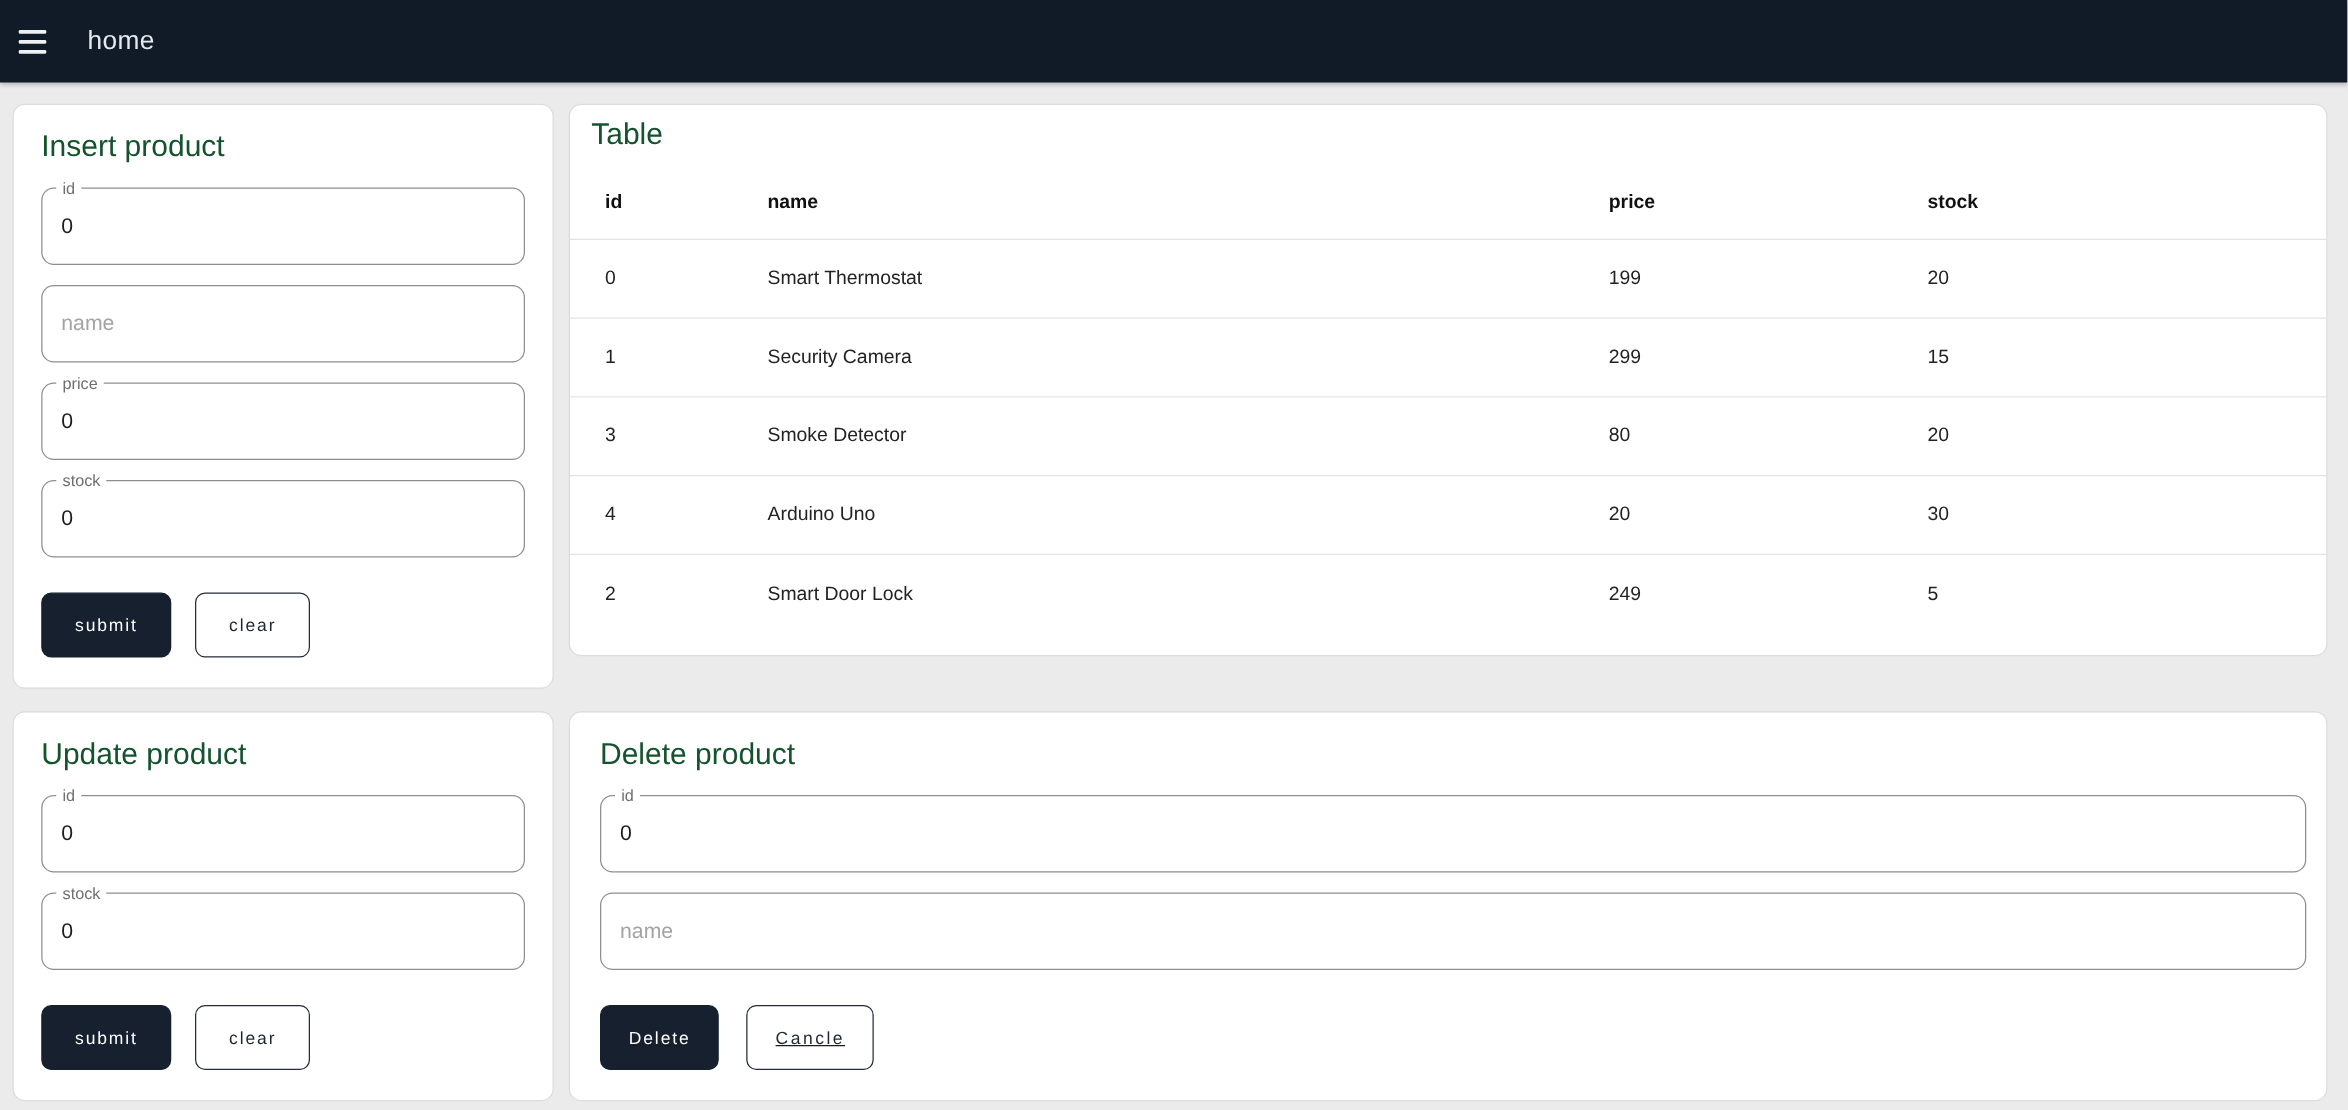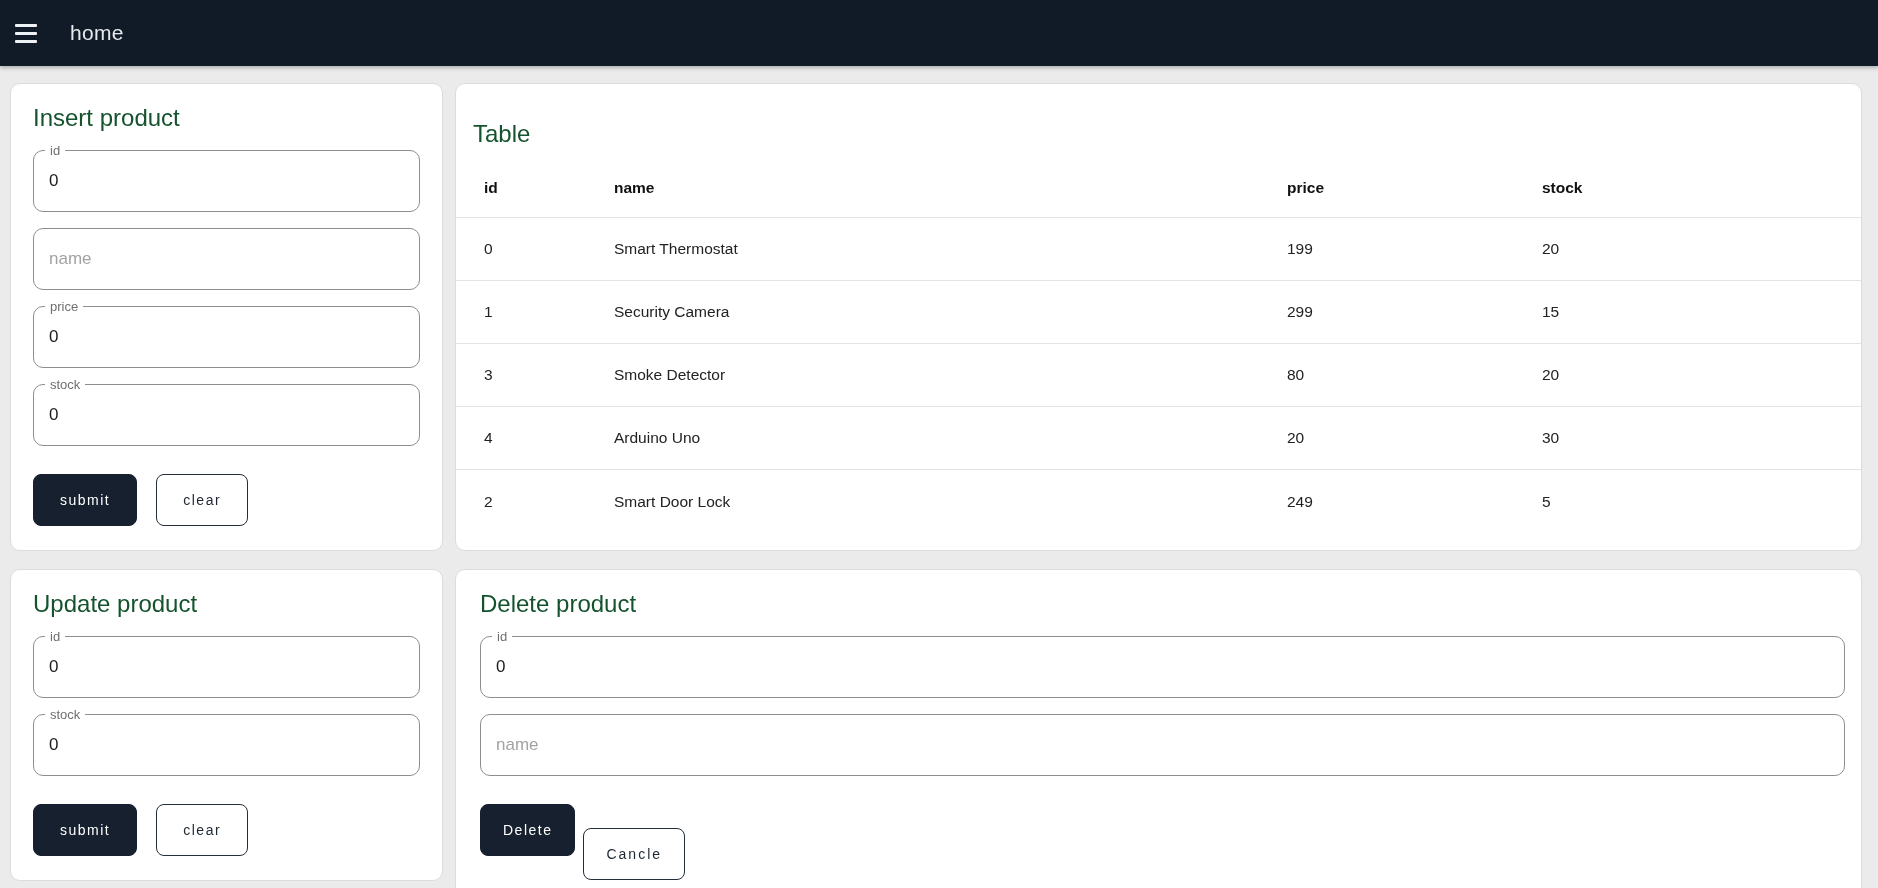--- a/index.html
+++ b/index.html
@@ -63,21 +63,21 @@
   .btn-row { display: flex; gap: 19px; margin-top: 28px; }
   .btn {
     height: 52px; padding: 0 26px; border-radius: 8px;
     font-family: inherit; font-size: 14px; letter-spacing: 1.5px;
     cursor: pointer; line-height: 50px;
   }
   .btn-filled { background: #16202e; color: #ffffff; border: 1px solid #16202e; }
   .btn-outlined { background: #ffffff; color: #1d2733; border: 1px solid #242e3a; text-align: right; }
 
   
-  .card.table-card { padding: 36px 0 17px; }
+  .card.table-card { padding: 10px 0 17px; }
   .table-card .panel-title { margin: 0 17px 10px; }
   .thead, .trow {
     display: grid;
     grid-template-columns: 130px 1fr 255px 291px;
     align-items: center;
     padding: 0 28px;
     font-size: 15.5px;
   }
   .thead { height: 60px; border-bottom: 1px solid #e3e3e3; font-weight: bold; color: #111; }
   .trow { height: 63px; border-bottom: 1px solid #e3e3e3; color: #222; }
@@ -191,19 +191,19 @@
 
     <div class="tf">
       <span class="lbl">id</span>
       <input value="0" style="">
     </div>
 
     <div class="tf">
       <input placeholder="name" style="">
     </div>
 
-    <div class="btn-row" style="gap:8px;">
+    <div class="btn-row" style="gap:22px;text-decoration:underline;">
       <button class="btn btn-filled" style="padding:0 22px;">Delete</button>
-      <button class="btn btn-outlined" style="padding:0 22px;letter-spacing:2px;margin-top:24px;">Cancle</button>
+      <button class="btn btn-outlined" style="padding:0 22px;letter-spacing:2px;">Cancle</button>
     </div>
   </section>
 
 </div>
 
 </body></html>

